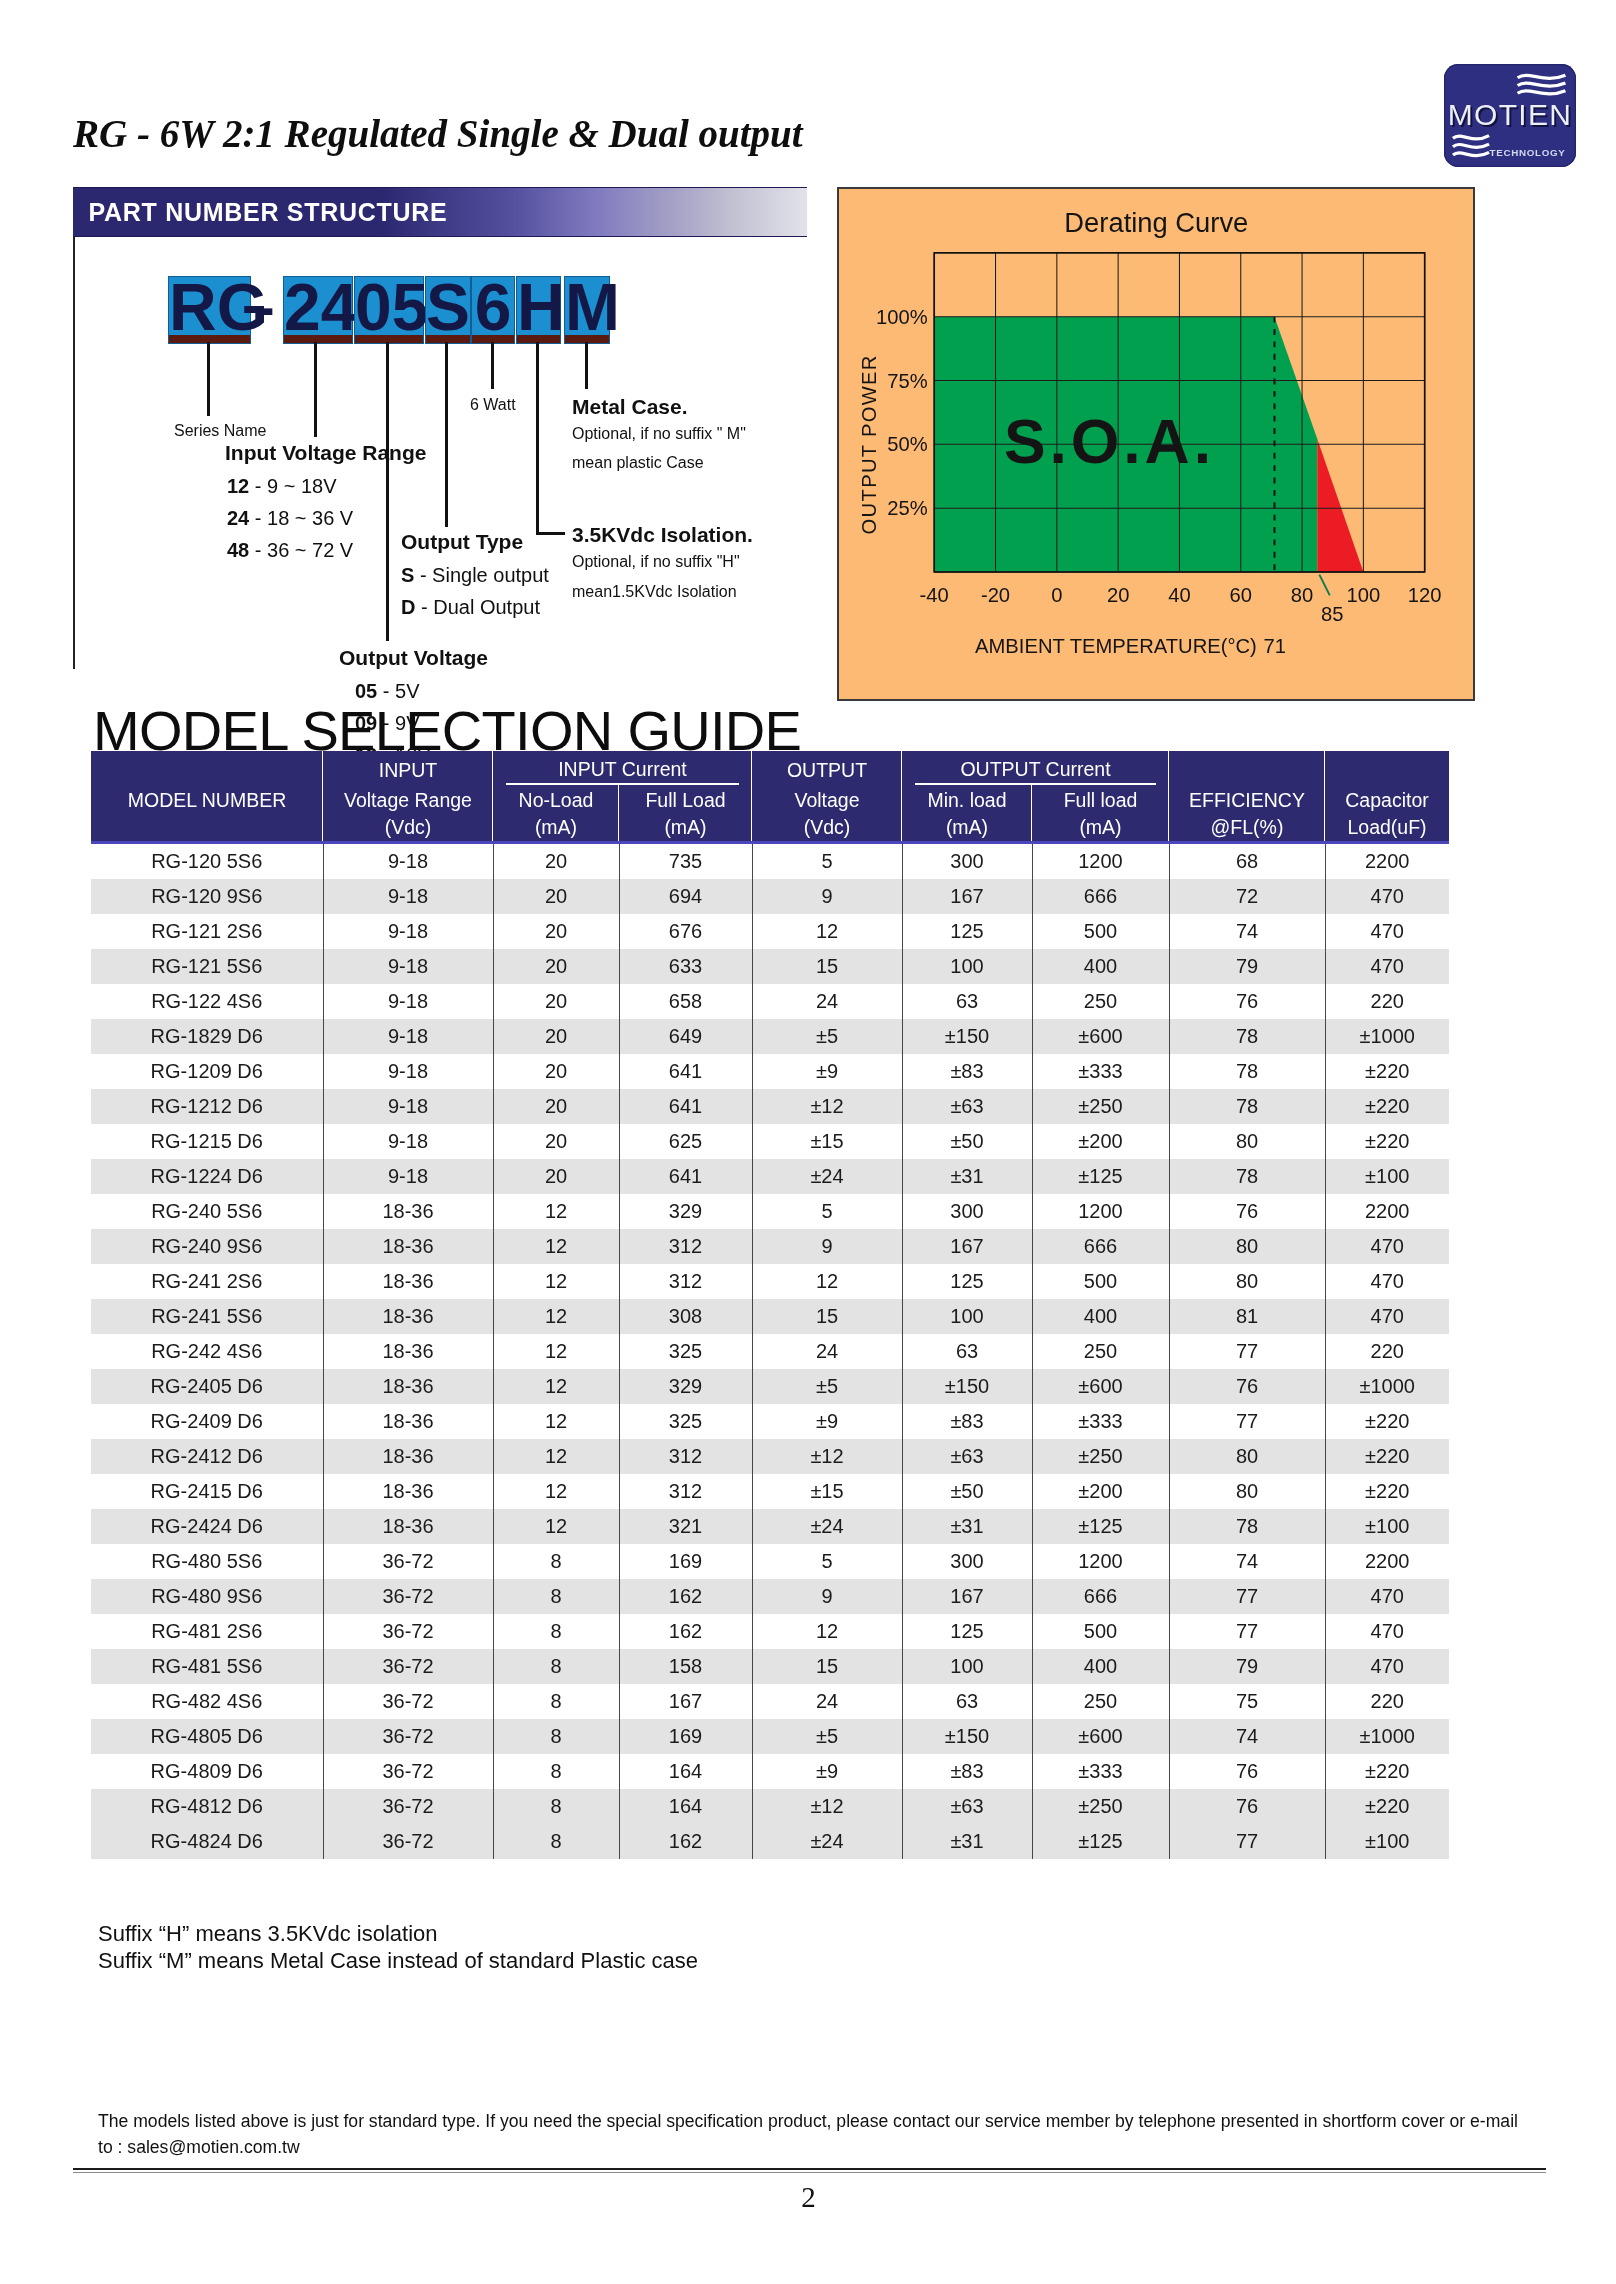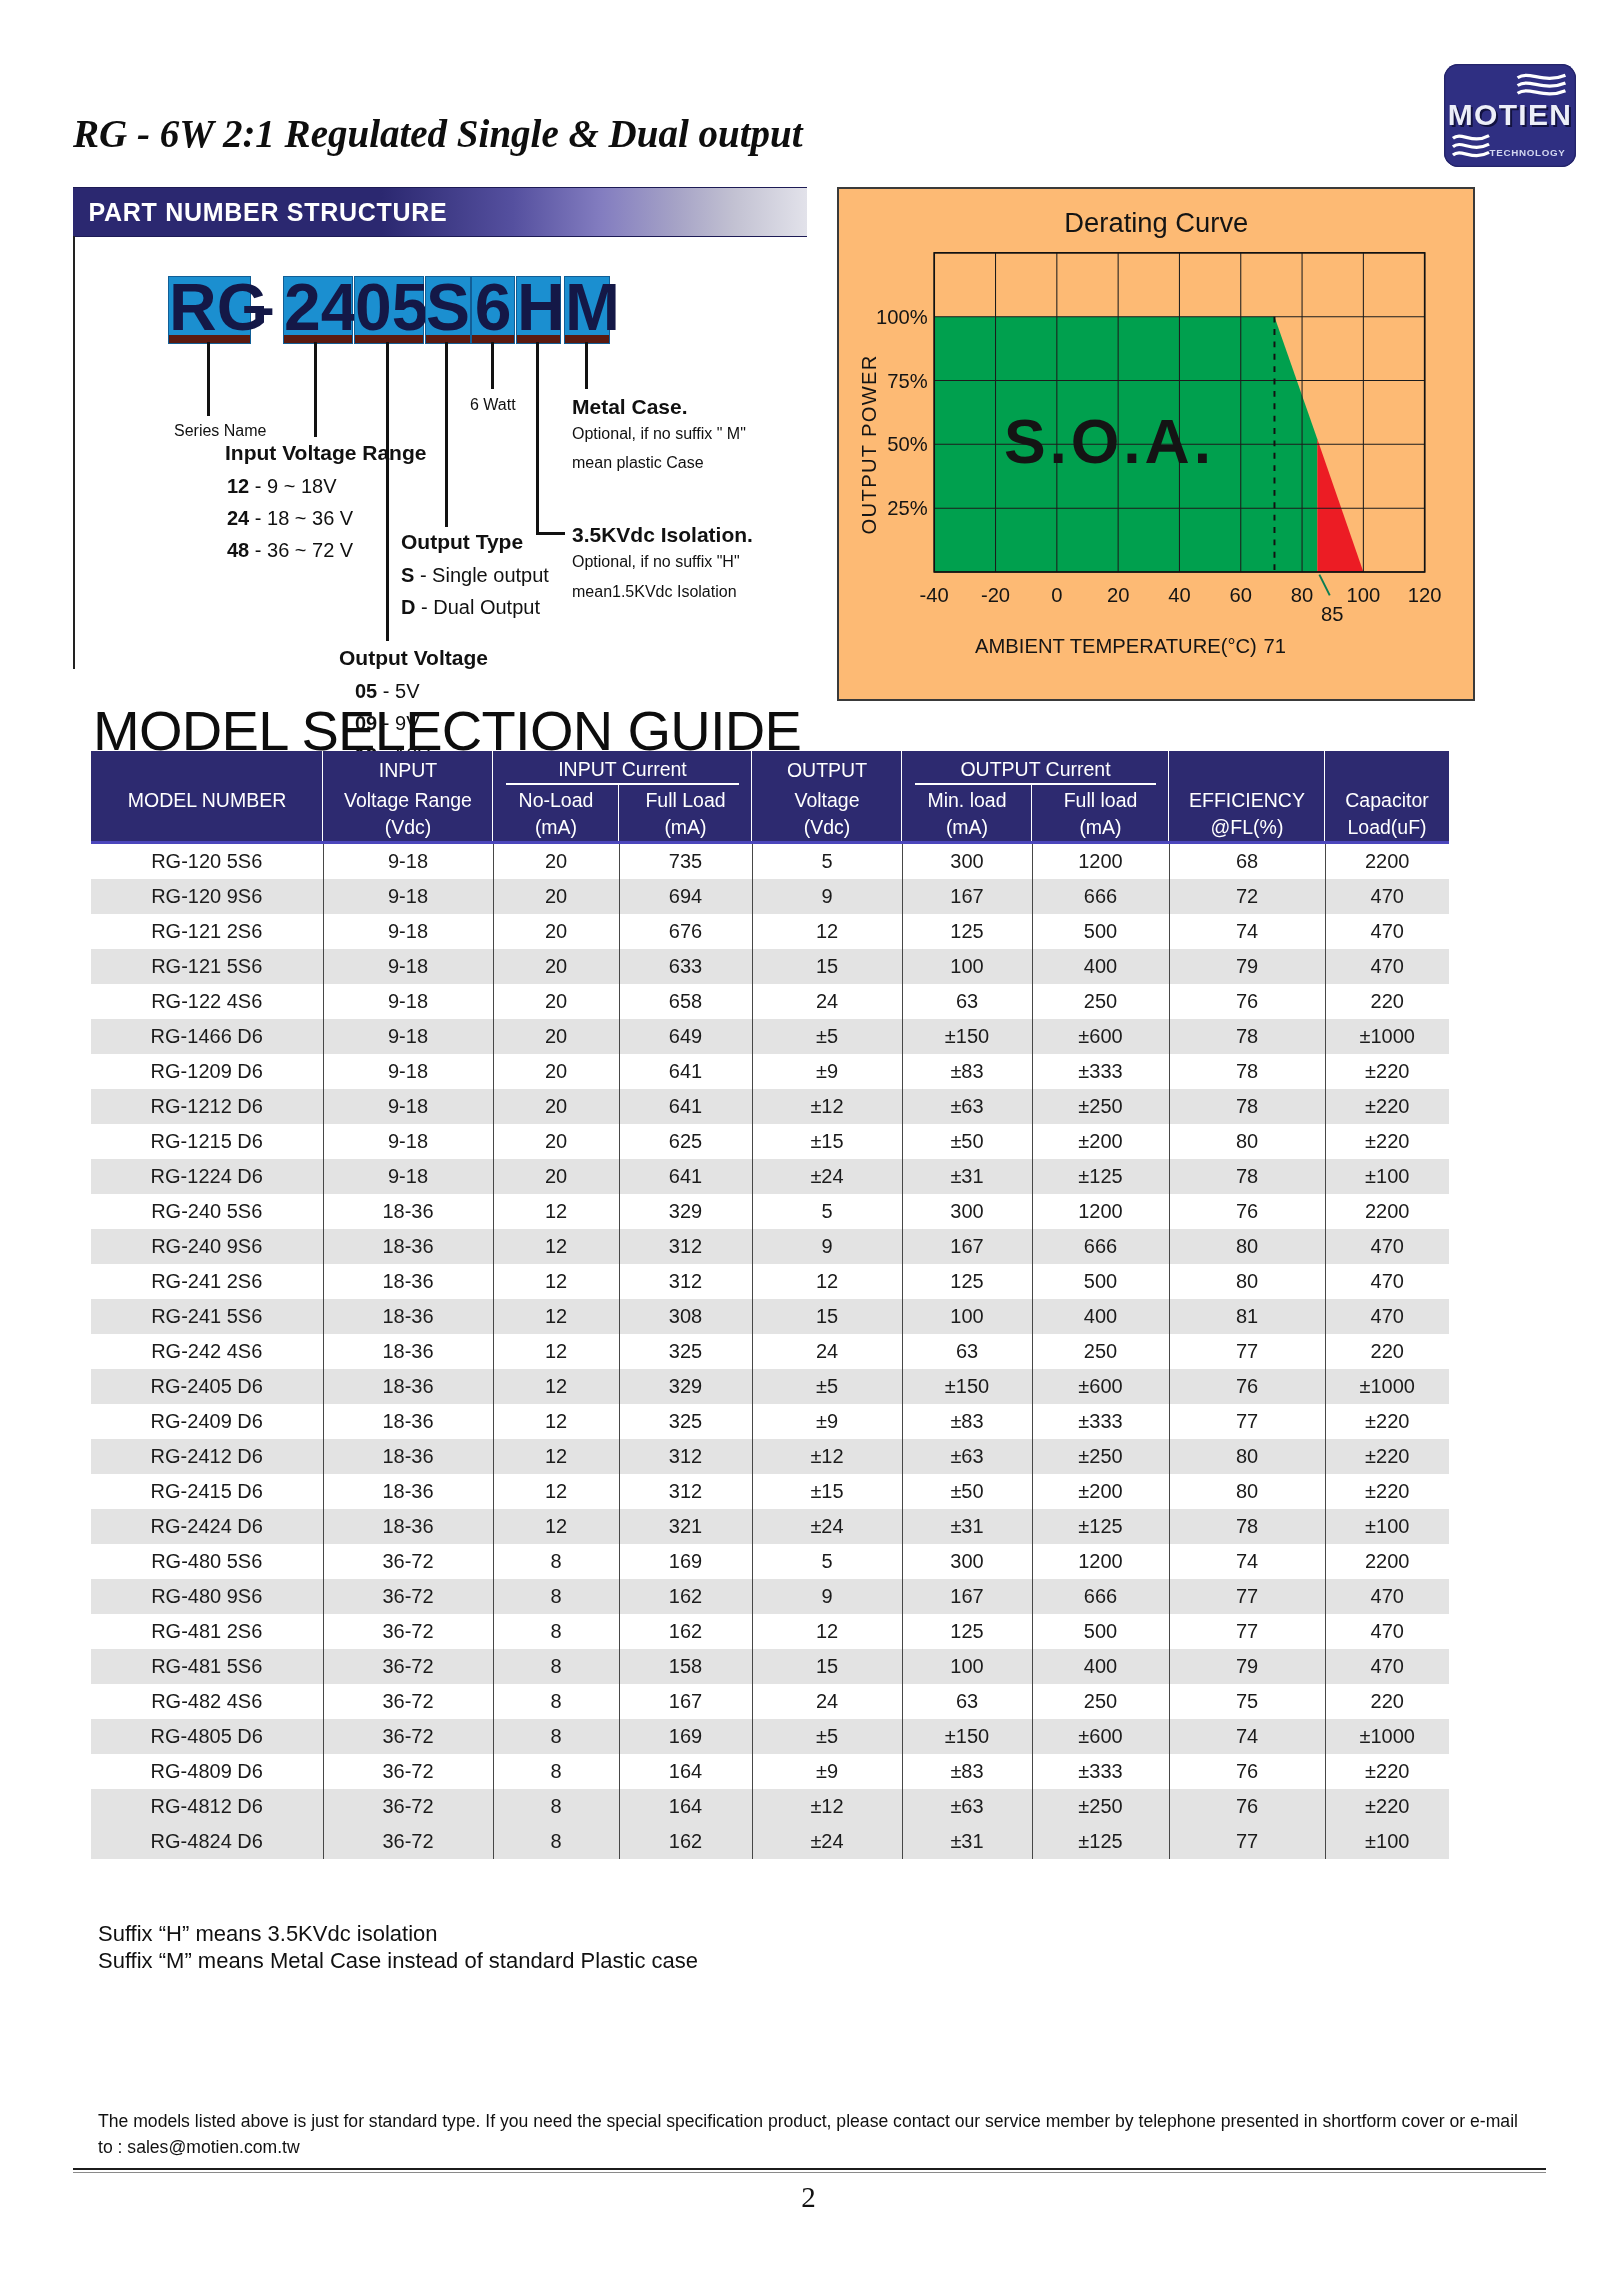--- a/index.html
+++ b/index.html
@@ -13,21 +13,21 @@
   .doc-title{
     font-family:"Liberation Serif", serif; font-style:italic; font-weight:bold;
     font-size:39px; color:#0e0e0e; white-space:nowrap;
   }
   .logo{
     width:132px; height:103px; background:#2f2f82; border-radius:14.3px;
     box-shadow:0 0 0 1.3px #24246a inset;
   }
   .logo-name{
     position:absolute; left:0; right:0; top:34px; text-align:center;
-    font-size:30px; font-weight:bold; letter-spacing:1.3px; color:#eceef8;
+    font-size:30px; font-weight:normal; letter-spacing:1.3px; color:#eceef8;
     text-shadow:2px 2px 0 rgba(10,10,40,0.75);
   }
   .logo-sub{
     position:absolute; right:10.4px; bottom:9px; font-size:9.8px; font-weight:bold;
     color:#d3d7f0; letter-spacing:0.7px;
   }
   
   .pns-bar{
     width:734px; height:48px; line-height:48px;
     background:linear-gradient(90deg,#2b2870 0%,#2b2870 42%,#55509f 60%,#837dc0 72%,#a5a2c6 82%,#c2c1d2 90%,#e2e2ea 100%);
@@ -296,21 +296,21 @@
             <td>9-18</td>
             <td>20</td>
             <td>658</td>
             <td>24</td>
             <td>63</td>
             <td>250</td>
             <td>76</td>
             <td>220</td>
           </tr>
           <tr class="alt">
-            <td>RG-1466 D6</td>
+            <td>RG-1829 D6</td>
             <td>9-18</td>
             <td>20</td>
             <td>649</td>
             <td>±5</td>
             <td>±150</td>
             <td>±600</td>
             <td>78</td>
             <td>±1000</td>
           </tr>
           <tr>

